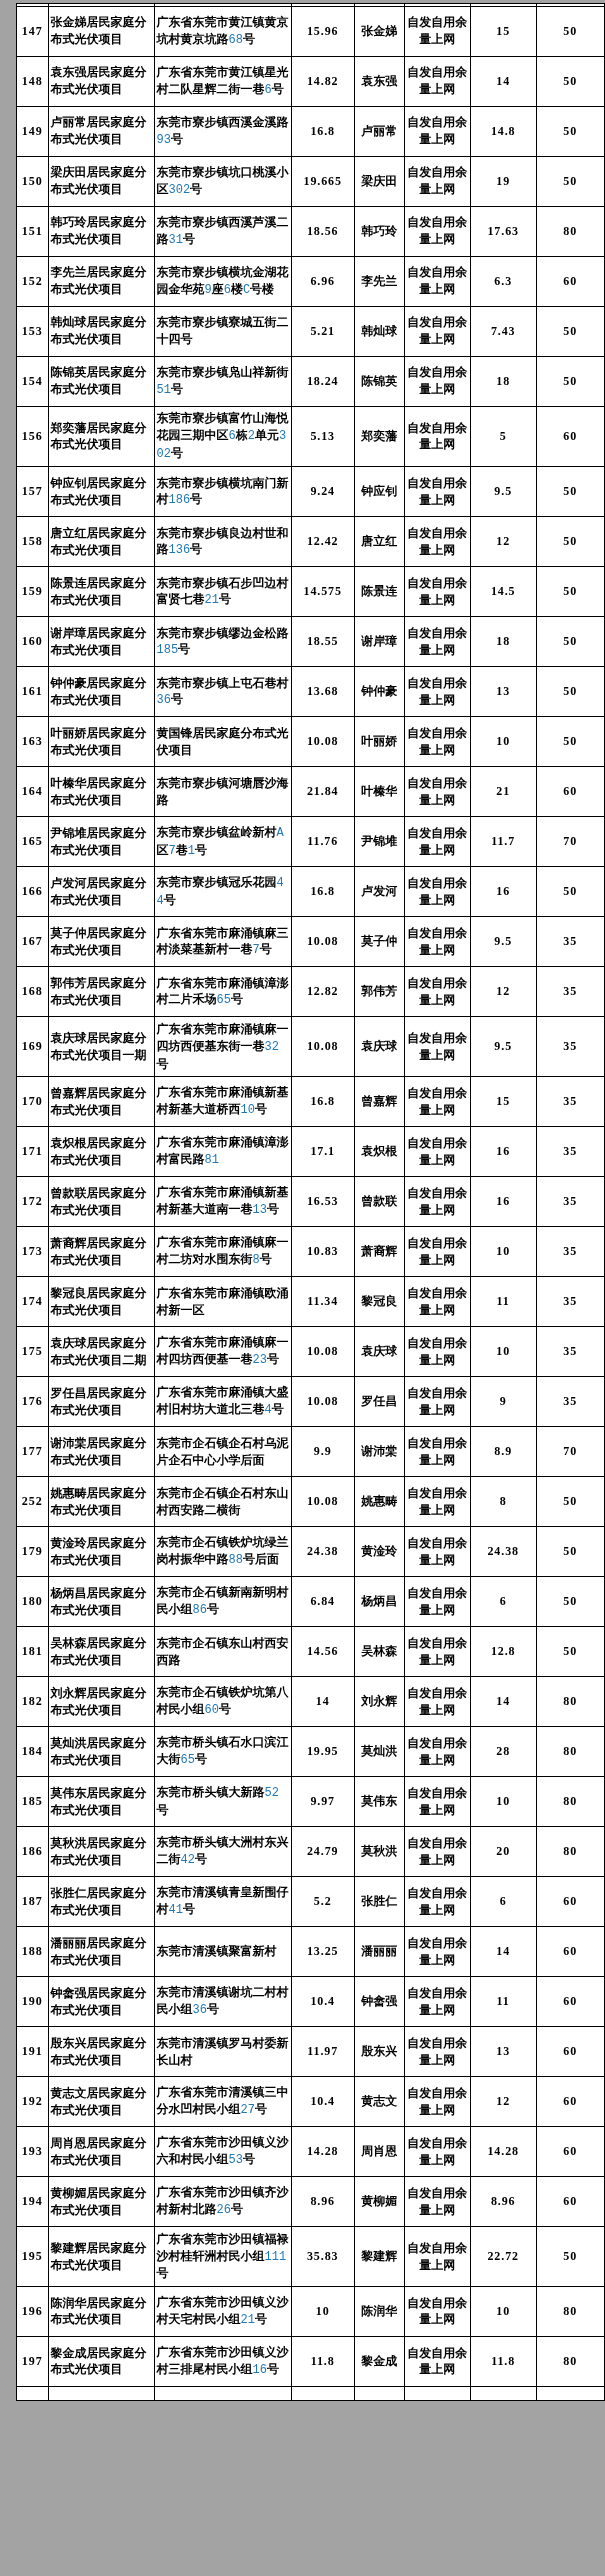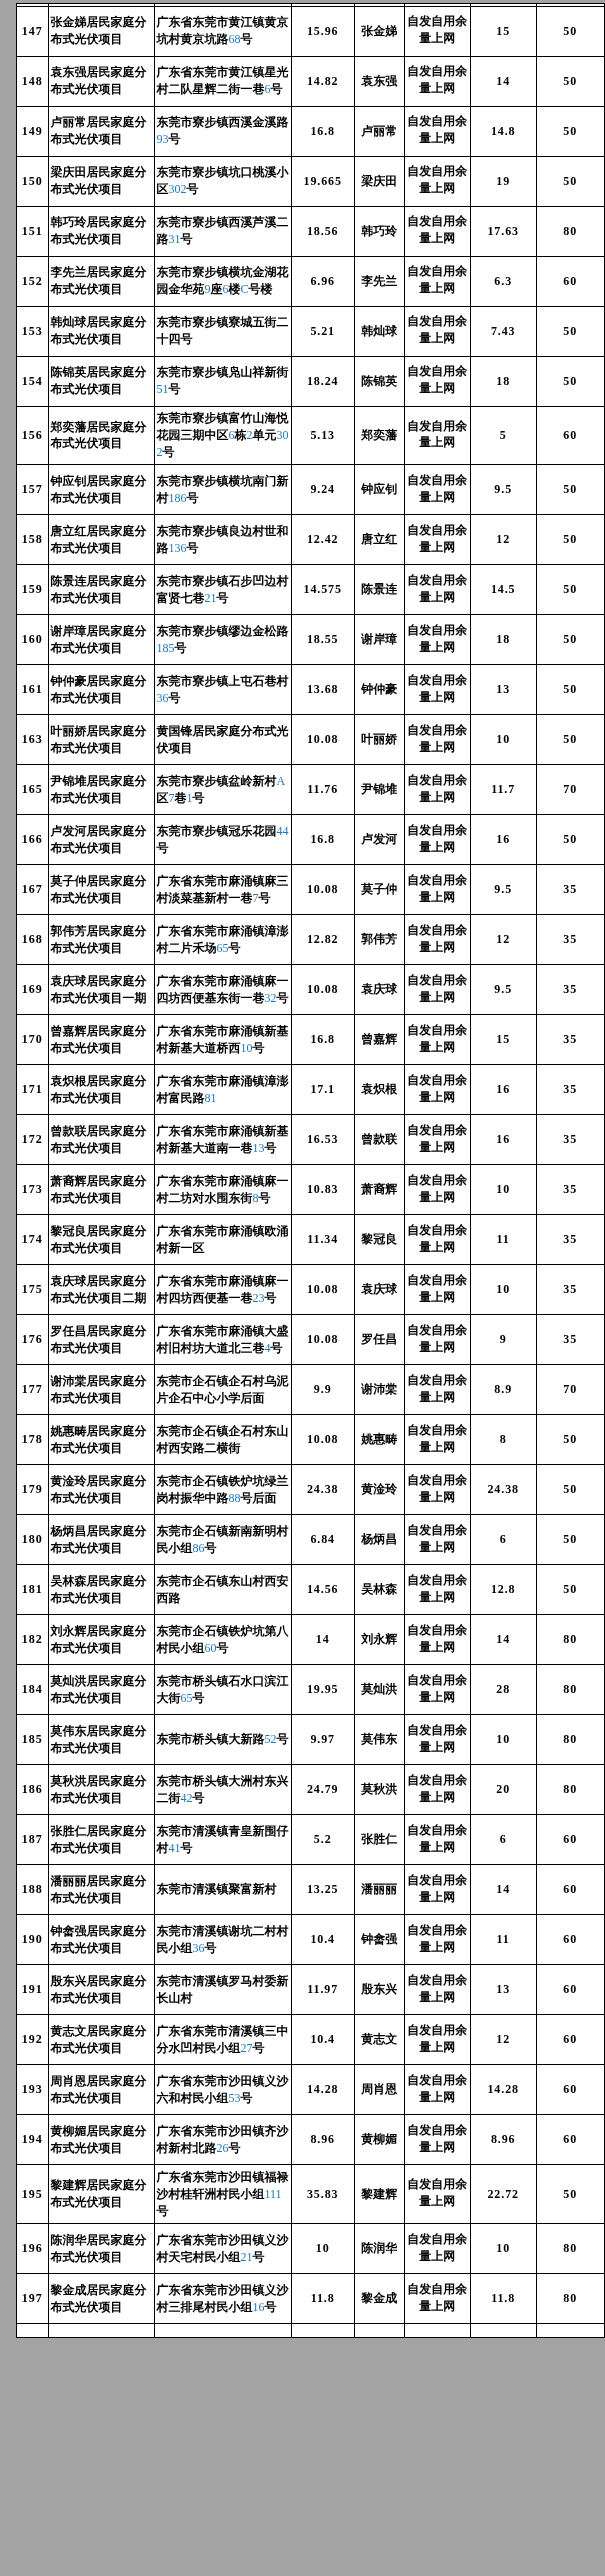--- a/index.html
+++ b/index.html
@@ -20,24 +20,24 @@
   tr.data-row{height:50px;}
   td.c-no,td.c-capacity,td.c-m1,td.c-m2{
     font-family:"Liberation Serif","DejaVu Serif",serif;
     font-weight:normal;
     font-size:13px;
     text-align:center;
     letter-spacing:0.9px;
   }
   td.c-owner,td.c-mode{text-align:center;}
   td.c-project,td.c-address{text-align:left;}
-  td.c-mode{padding:3.7px 4.6px;font-family:Liberation Mono, monospace;}
+  td.c-mode{padding:3.7px 4.6px;}
   .latin{
     color:var(--digit-color,#1f78b8);
-    font-family:Liberation Serif, serif;
+    font-family:Liberation Mono, monospace;
     font-weight:normal;
   }
   tr.partial-row-top td{height:1.8px;padding:0;border-bottom:0.9px solid #000;}
   tr.partial-row-bottom td{height:13px;padding:0;}
 </style>
 </head>
 <body>
 
 <div class="page">
   <table class="pv">
@@ -206,20 +206,30 @@
     <td class="c-no">163</td>
     <td class="c-project">叶丽娇居民家庭分布式光伏项目</td>
     <td class="c-address">黄国锋居民家庭分布式光伏项目</td>
     <td class="c-capacity">10.08</td>
     <td class="c-owner">叶丽娇</td>
     <td class="c-mode">自发自用余量上网</td>
     <td class="c-m1">10</td>
     <td class="c-m2">50</td>
   </tr>
         <tr class="data-row">
+    <td class="c-no">164</td>
+    <td class="c-project">叶榛华居民家庭分布式光伏项目</td>
+    <td class="c-address">东莞市寮步镇河塘唇沙海路</td>
+    <td class="c-capacity">21.84</td>
+    <td class="c-owner">叶榛华</td>
+    <td class="c-mode">自发自用余量上网</td>
+    <td class="c-m1">21</td>
+    <td class="c-m2">60</td>
+  </tr>
+        <tr class="data-row">
     <td class="c-no">165</td>
     <td class="c-project">尹锦堆居民家庭分布式光伏项目</td>
     <td class="c-address">东莞市寮步镇盆岭新村<span class="latin">A</span>区<span class="latin">7</span>巷<span class="latin">1</span>号</td>
     <td class="c-capacity">11.76</td>
     <td class="c-owner">尹锦堆</td>
     <td class="c-mode">自发自用余量上网</td>
     <td class="c-m1">11.7</td>
     <td class="c-m2">70</td>
   </tr>
         <tr class="data-row">
@@ -336,21 +346,21 @@
     <td class="c-no">177</td>
     <td class="c-project">谢沛棠居民家庭分布式光伏项目</td>
     <td class="c-address">东莞市企石镇企石村乌泥片企石中心小学后面</td>
     <td class="c-capacity">9.9</td>
     <td class="c-owner">谢沛棠</td>
     <td class="c-mode">自发自用余量上网</td>
     <td class="c-m1">8.9</td>
     <td class="c-m2">70</td>
   </tr>
         <tr class="data-row">
-    <td class="c-no">178</td>
+    <td class="c-no">252</td>
     <td class="c-project">姚惠畴居民家庭分布式光伏项目</td>
     <td class="c-address">东莞市企石镇企石村东山村西安路二横街</td>
     <td class="c-capacity">10.08</td>
     <td class="c-owner">姚惠畴</td>
     <td class="c-mode">自发自用余量上网</td>
     <td class="c-m1">8</td>
     <td class="c-m2">50</td>
   </tr>
         <tr class="data-row">
     <td class="c-no">179</td>

